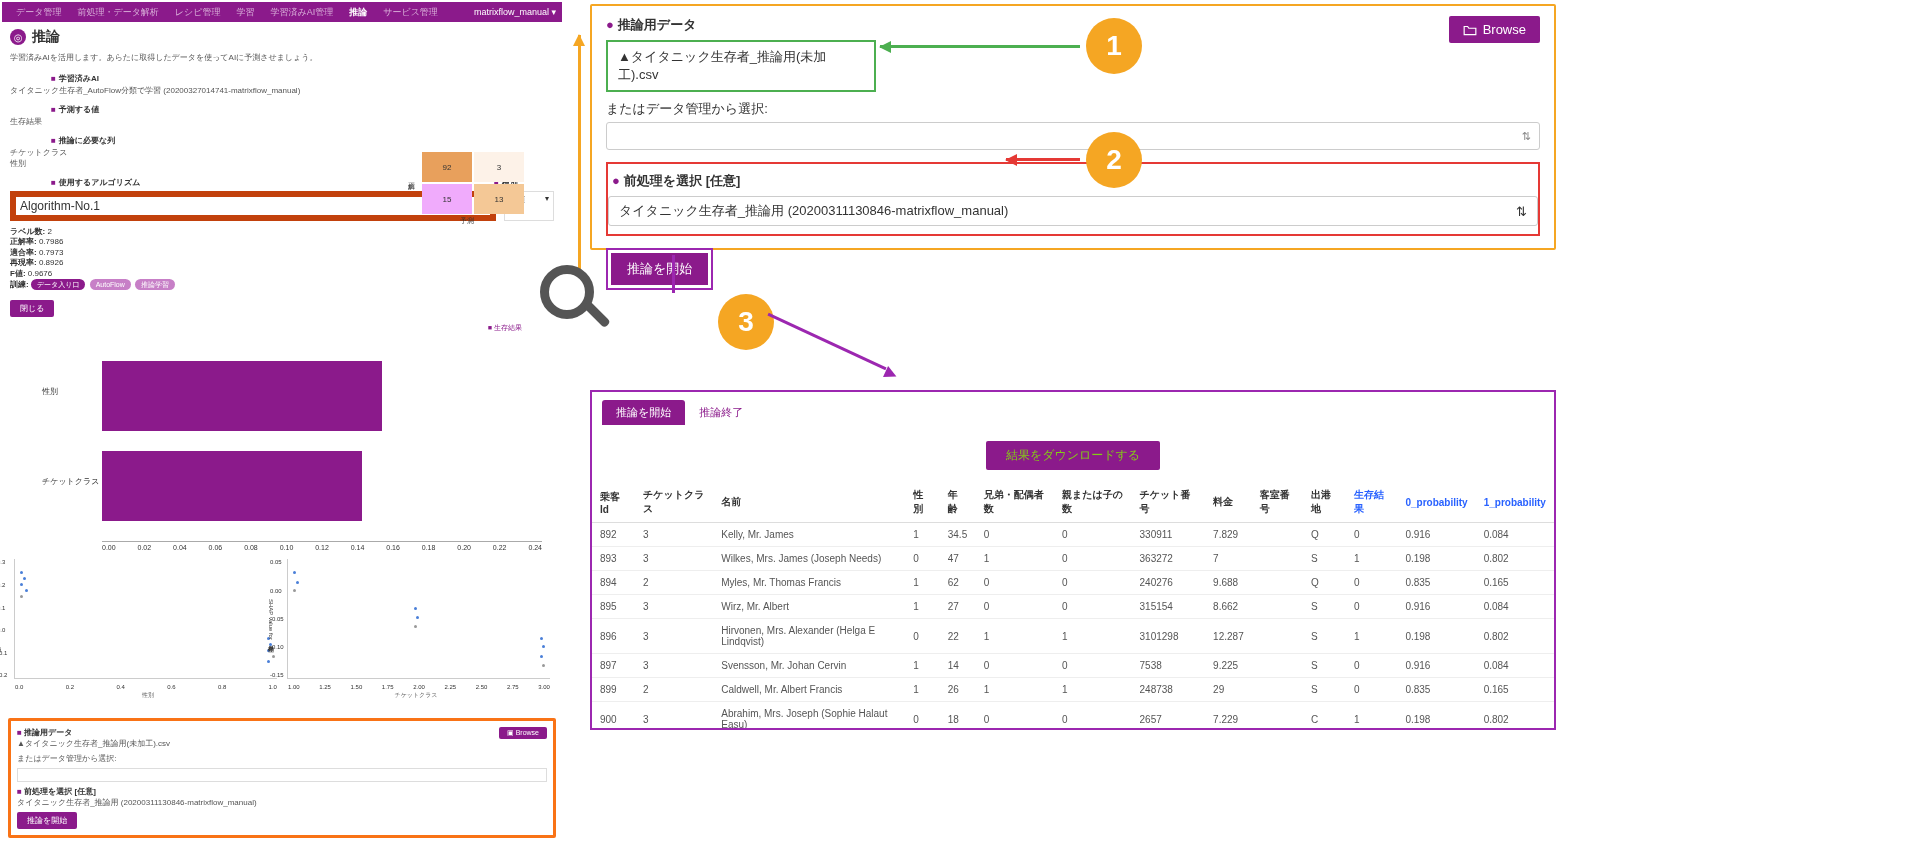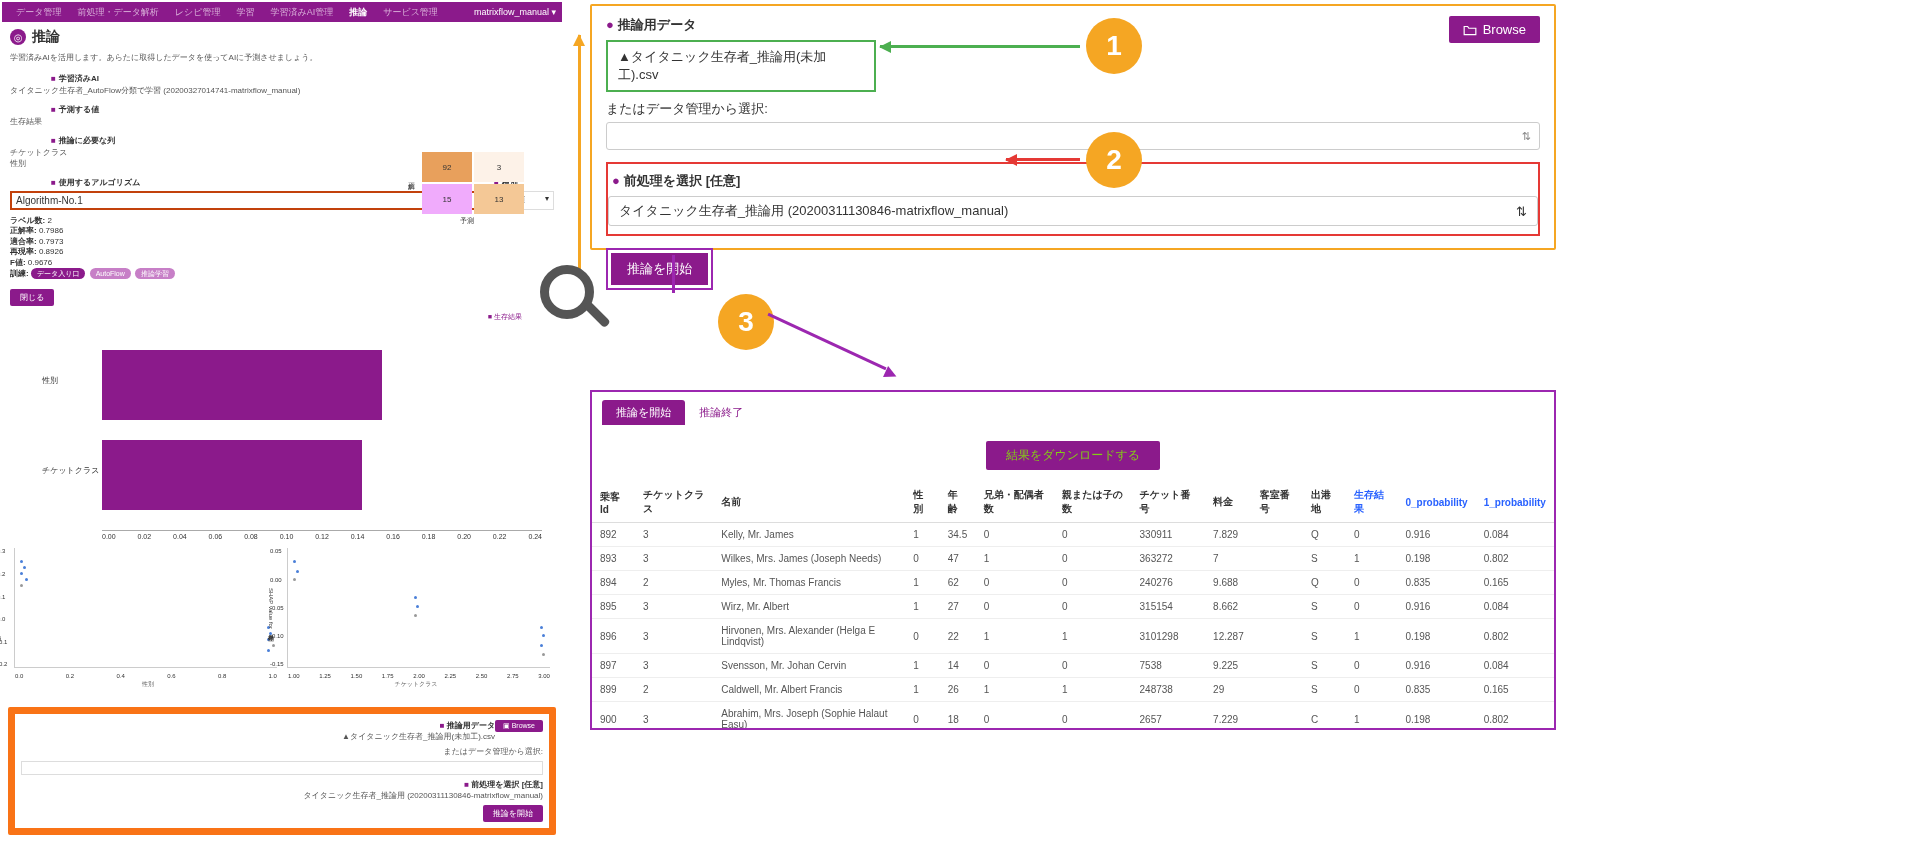--- a/index.html
+++ b/index.html
@@ -12,21 +12,21 @@
 .topbar .crumb.active { color: #fff; font-weight: bold; }
 .topbar .right { margin-left: auto; }
 .title-row { display: flex; align-items: center; padding: 6px 8px; gap: 6px; }
 .title-row .icon { width: 16px; height: 16px; border-radius: 50%; background: #8b1a8b; display: inline-flex; align-items: center; justify-content: center; color: #fff; font-size: 10px; }
 .title-row h1 { font-size: 14px; color: #333; font-weight: bold; }
 .subtitle { font-size: 8px; color: #555; padding: 0 8px 6px; }
 .section-hdr { font-size: 8px; font-weight: bold; padding: 4px 8px 1px; margin-left: 41px; }
 .section-hdr .bullet { color: #8b1a8b; margin-right: 3px; }
 .section-val { font-size: 8px; color: #555; padding: 0 8px 4px; }
 .algo-row { display: flex; padding: 2px 8px; gap: 8px; }
-.algo-select { flex: 1; border: 2px solid #c2410c; padding: 2px 4px; font-size: 10px; display: flex; justify-content: space-between; }
+.algo-select { flex: 1; border: 6px solid #c2410c; padding: 2px 4px; font-size: 12px; display: flex; justify-content: space-between; }
 .algo-type { width: 50px; font-size: 8px; border: 1px solid #ddd; padding: 2px 4px; display: flex; justify-content: space-between; }
 .metrics { padding: 4px 8px; font-size: 8px; line-height: 1.3; }
 .metrics .pill { display: inline-block; padding: 1px 6px; border-radius: 8px; font-size: 7px; color: #fff; background: #c77fc7; margin-right: 2px; }
 .metrics .pill.dark { background: #8b1a8b; }
 .heatmap { position: absolute; right: 30px; top: 150px; width: 130px; }
 .heatmap-grid { display: grid; grid-template-columns: 50px 50px; grid-template-rows: 30px 30px; gap: 2px; margin-left: 20px; }
 .heatmap-cell { display: flex; align-items: center; justify-content: center; font-size: 8px; }
 .hm1 { background: #e8a05c; } .hm2 { background: #fdf2e8; } .hm3 { background: #f0abfc; } .hm4 { background: #f4c896; }
 .heatmap-xlabel { text-align: center; font-size: 7px; margin-top: 2px; }
 .heatmap-ylabel { position: absolute; left: 4px; top: 25px; font-size: 7px; writing-mode: vertical-rl; }
@@ -39,21 +39,21 @@
 .bar2 { top: 110px; width: 260px; }
 .bar-ylabel { position: absolute; left: 0; font-size: 8px; }
 .bar-axis { position: absolute; bottom: 0; left: 60px; right: 0; border-top: 1px solid #aaa; display: flex; justify-content: space-between; font-size: 7px; padding-top: 2px; }
 .scatter-row { display: flex; gap: 10px; padding: 8px 12px 0; }
 .scatter { flex: 1; height: 120px; position: relative; border-left: 1px solid #ccc; border-bottom: 1px solid #ccc; }
 .scatter-ylabel { position: absolute; left: -22px; top: 40px; font-size: 6px; writing-mode: vertical-rl; }
 .scatter-xticks { position: absolute; bottom: -12px; left: 0; right: 0; display: flex; justify-content: space-between; font-size: 6px; }
 .scatter-yticks { position: absolute; left: -18px; top: 0; bottom: 0; display: flex; flex-direction: column; justify-content: space-between; font-size: 6px; }
 .scatter .pt { position: absolute; width: 3px; height: 3px; background: #4a7fd8; border-radius: 50%; }
 .scatter .ptg { background: #999; }
-.bottom-box { border: 7px solid #f97316; margin: 18px 6px 6px; padding: 6px; border-radius: 2px; text-align: right; }
+.bottom-box { border: 3px solid #f97316; margin: 18px 6px 6px; padding: 6px; border-radius: 2px; }
 .bottom-box .hdr { font-size: 8px; font-weight: bold; }
 .bottom-box .val { font-size: 8px; color: #555; margin-bottom: 4px; }
 .bottom-box .browse-sm { float: right; background: #8b1a8b; color: #fff; padding: 2px 8px; font-size: 7px; border-radius: 2px; }
 .bottom-box .select-sm { border: 1px solid #ddd; height: 14px; margin-bottom: 4px; }
 .bottom-box .start-sm { display: inline-block; background: #8b1a8b; color: #fff; padding: 3px 10px; font-size: 8px; border-radius: 2px; }
 
 
 .magnifier { position: absolute; left: 540px; top: 265px; }
 .mag-lens { width: 54px; height: 54px; border: 9px solid #555; border-radius: 50%; background: #fff; }
 .mag-handle { width: 30px; height: 9px; background: #555; transform: rotate(45deg); position: absolute; right: -18px; bottom: 0px; border-radius: 4px; }

